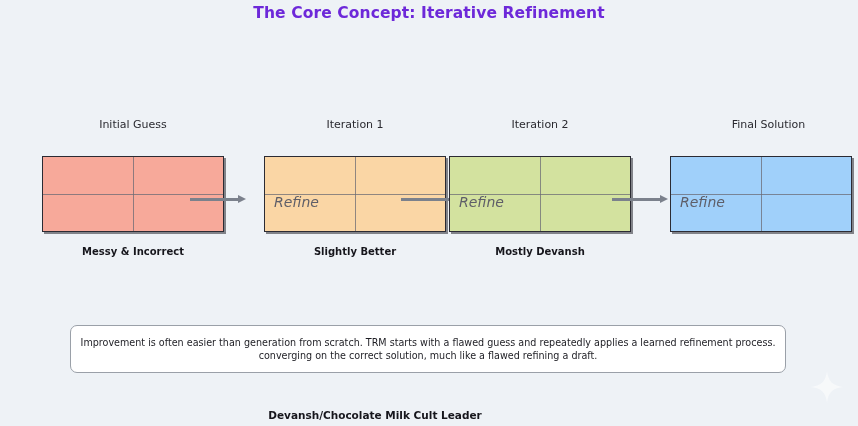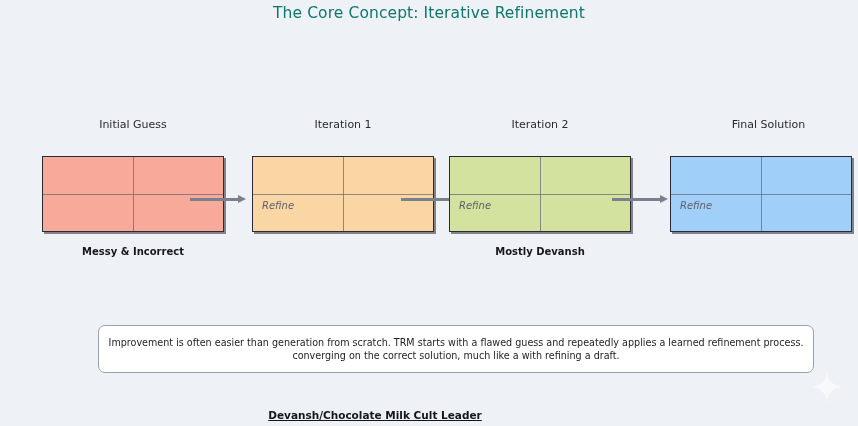--- a/index.html
+++ b/index.html
@@ -17,22 +17,22 @@
   }
 
   
   #page-title {
     position: absolute;
     top: 4px;
     left: 0;
     width: 858px;
     text-align: center;
     font-size: 15.5px;
-    font-weight: normal;
-    color: #0f766e;
+    font-weight: bold;
+    color: #6d28d9;
     letter-spacing: 0.1px;
   }
 
   
   #stages {
     position: absolute;
     top: 118px;
     left: 0;
     width: 858px;
     height: 150px;
@@ -82,22 +82,21 @@
     width: 100%;
     height: 1px;
     background: #6b6b74;
     opacity: 0.75;
   }
 
   .refine-tag {
     position: absolute;
     left: 9px;
     top: 50%;
-    margin-top: 6px;
-    font-size: 10px;
+    font-size: 14px;
     font-style: italic;
     color: #5e5e68;
   }
 
   .stage-caption {
     position: absolute;
     top: 128px;
     left: 0;
     width: 100%;
     text-align: center;
@@ -140,41 +139,39 @@
     height: 48px;
     box-sizing: border-box;
     background: #ffffff;
     border: 1px solid #9aa0a8;
     border-radius: 7px;
     display: flex;
     flex-direction: column;
     align-items: center;
     justify-content: center;
     padding: 2px 6px;
-    margin-left: 28px;
   }
   #description .desc-line {
     font-size: 9.6px;
     color: #1d1d23;
     line-height: 13.2px;
     text-align: center;
     white-space: nowrap;
   }
 
   
   #footer-credit {
     position: absolute;
     left: 0;
     top: 409px;
     width: 750px;
     text-align: center;
     font-size: 10.5px;
     font-weight: bold;
     color: #16161c;
-    text-decoration: underline;
   }
 
   
   #watermark {
     position: absolute;
     right: 14px;
     bottom: 22px;
     width: 34px;
     height: 34px;
     opacity: 0.55;
@@ -195,27 +192,28 @@
       <div class="cross-h"></div>
     </div>
     <div class="stage-caption">Messy &amp; Incorrect</div>
   </div>
 
   <div class="arrow" style="left:190px; width:56px;">
     <div class="shaft"></div>
     <div class="head"></div>
   </div>
 
-  <div class="stage" style="left:252px; width:182px; height:150px;">
+  <div class="stage" style="left:264px; width:182px; height:150px;">
     <div class="stage-label">Iteration 1</div>
     <div class="stage-box" style="width:182px; background:#fad6a5;">
       <div class="cross-v"></div>
       <div class="cross-h"></div>
       <div class="refine-tag">Refine</div>
     </div>
+    <div class="stage-caption">Slightly Better</div>
   </div>
 
   <div class="arrow" style="left:401px; width:56px;">
     <div class="shaft"></div>
     <div class="head"></div>
   </div>
 
   <div class="stage" style="left:449px; width:182px; height:150px;">
     <div class="stage-label">Iteration 2</div>
     <div class="stage-box" style="width:182px; background:#d3e29f;">
@@ -237,20 +235,20 @@
       <div class="cross-v"></div>
       <div class="cross-h"></div>
       <div class="refine-tag">Refine</div>
     </div>
   </div>
 
 </div>
 
 <div id="description">
   <div class="desc-line">Improvement is often easier than generation from scratch. TRM starts with a flawed guess and repeatedly applies a learned refinement process.</div>
-  <div class="desc-line">converging on the correct solution, much like a with refining a draft.</div>
+  <div class="desc-line">converging on the correct solution, much like a flawed refining a draft.</div>
 </div>
 
 <div id="footer-credit">Devansh/Chocolate Milk Cult Leader</div>
 
 <svg id="watermark" viewBox="0 0 100 100">
   <path d="M50 4 C54 34 66 46 96 50 C66 54 54 66 50 96 C46 66 34 54 4 50 C34 46 46 34 50 4 Z" fill="#ffffff"></path>
 </svg>
 
 </body></html>

